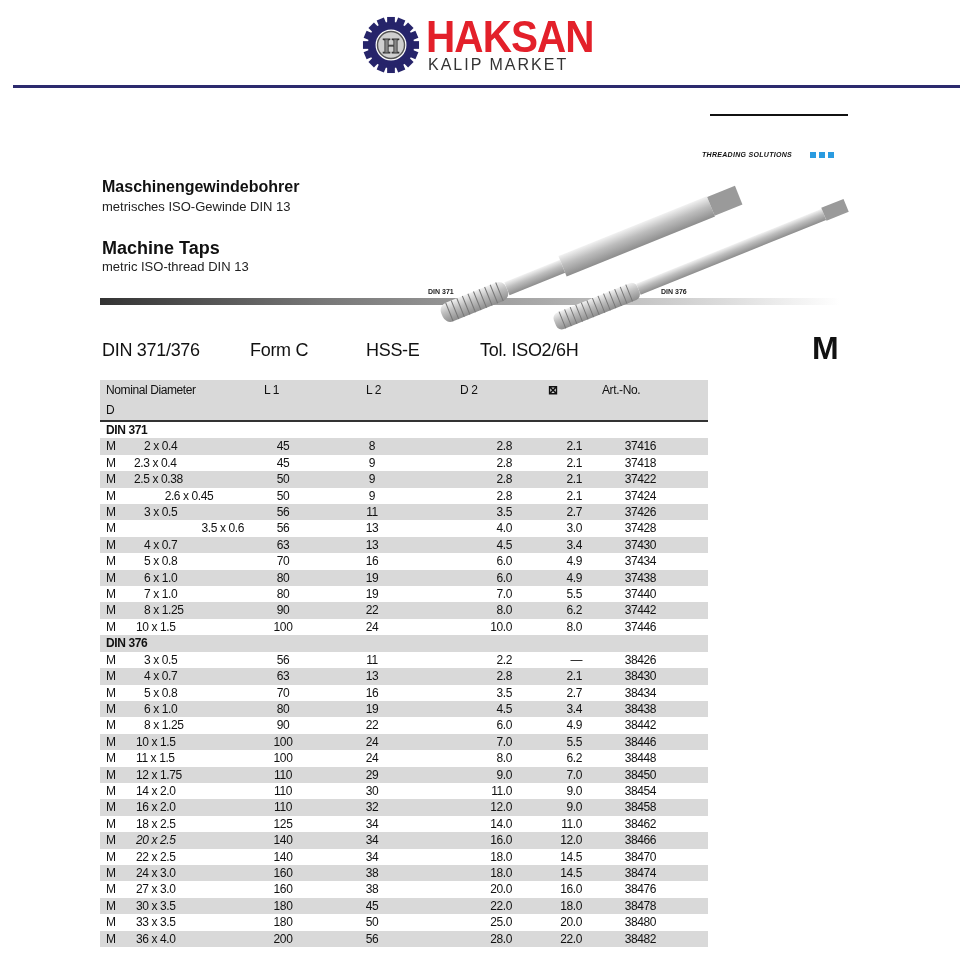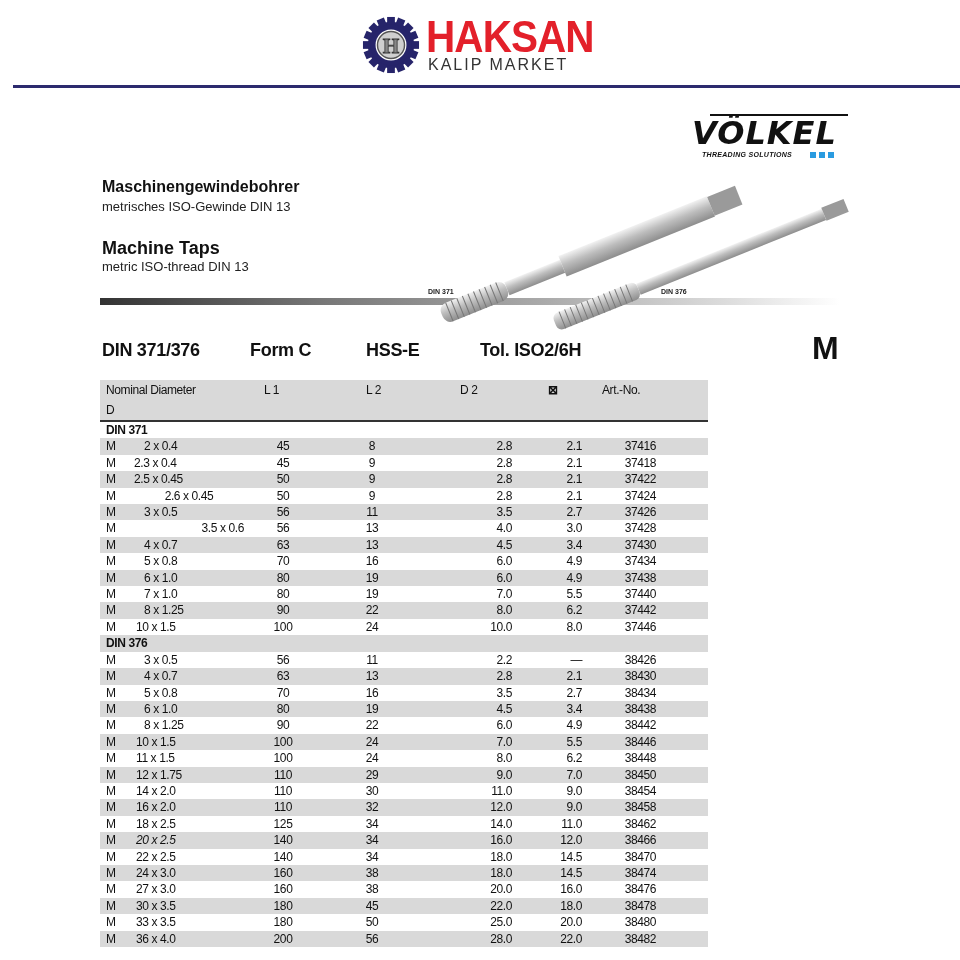--- a/index.html
+++ b/index.html
@@ -14,21 +14,21 @@
   .volkel .vline{position:absolute;left:22px;top:2px;width:138px;height:2px;background:#111;}
   .volkel .vs{position:absolute;left:14px;top:39px;font-weight:bold;font-style:italic;font-size:7px;color:#111;letter-spacing:0.3px;}
   .volkel .sq{position:absolute;top:40px;width:6px;height:6px;background:#2a9be0;}
   .t1{position:absolute;left:102px;top:178px;font-weight:bold;font-size:16px;}
   .s1{position:absolute;left:102px;top:199px;font-size:13px;color:#222;}
   .t2{position:absolute;left:102px;top:238px;font-weight:bold;font-size:18px;}
   .s2{position:absolute;left:102px;top:259px;font-size:13px;color:#222;}
   .bar{position:absolute;left:100px;top:298px;width:740px;height:7px;background:linear-gradient(90deg,#333 0%,#777 30%,#aaa 60%,#ddd 85%,#fff 100%);}
   .tap{position:absolute;}
   .diN{position:absolute;font-size:7px;font-weight:bold;color:#222;}
-  .spec{position:absolute;top:340px;font-weight:bold;font-size:18px;letter-spacing:-0.3px;}
+  .spec{position:absolute;top:340px;font-weight:normal;font-size:18px;letter-spacing:-0.3px;}
   .bigM{position:absolute;left:812px;top:330px;font-weight:bold;font-size:32px;}
   table{position:absolute;left:100px;top:380px;width:608px;border-collapse:collapse;font-size:12px;letter-spacing:-0.4px;}
   th{font-weight:normal;text-align:left;padding:0;height:20px;vertical-align:middle;}
   thead tr{background:#d9d9d9;}
   thead tr.h2 td{height:20px;border-bottom:2px solid #333;padding:0 0 0 6px;}
   td{padding:0;height:16.4px;line-height:16.4px;}
   tr.g{background:#d9d9d9;}
   tr.sect td{font-weight:bold;padding-left:6px;}
   .cm{width:28px;padding-left:6px;}
   .cd{width:100px;}
@@ -68,21 +68,20 @@
     <circle cx="30" cy="30" r="14" fill="#cfcfcf" stroke="#555" stroke-width="1.5"></circle>
     <text x="30" y="38" text-anchor="middle" font-family="Liberation Serif, serif" font-weight="bold" font-size="22" fill="#888" stroke="#333" stroke-width="0.8">H</text>
   </svg>
   <div class="brand">HAKSAN</div>
   <div class="sub">KALIP MARKET</div>
 </div>
 <div class="topline"></div>
 
 <div class="volkel">
   <div class="vline"></div>
-  <div class="vt">VÖLKEL</div>
   <div class="vs">THREADING SOLUTIONS</div>
   <div class="sq" style="left:122px"></div>
   <div class="sq" style="left:131px"></div>
   <div class="sq" style="left:140px"></div>
 </div>
 
 <div class="t1">Maschinengewindebohrer</div>
 <div class="s1">metrisches ISO-Gewinde DIN 13</div>
 <div class="t2">Machine Taps</div>
 <div class="s2">metric ISO-thread DIN 13</div>
@@ -178,21 +177,21 @@
         <td class="cm">M</td>
         <td class="cd" style="padding-left: 0px;">2.3 x 0.4</td>
         <td class="c1">45</td>
         <td class="c2">9</td>
         <td class="c3">2.8</td>
         <td class="c4">2.1</td>
         <td class="c5">37418</td>
       </tr>
       <tr class="g">
         <td class="cm">M</td>
-        <td class="cd" style="padding-left: 0px;">2.5 x 0.45</td>
+        <td class="cd" style="padding-left: 0px;">2.5 x 0.38</td>
         <td class="c1">50</td>
         <td class="c2">9</td>
         <td class="c3">2.8</td>
         <td class="c4">2.1</td>
         <td class="c5">37422</td>
       </tr>
       <tr class="">
         <td class="cm">M</td>
         <td class="cd" style="padding-left: 0px; text-align: center;">2.6 x 0.45</td>
         <td class="c1">50</td>

